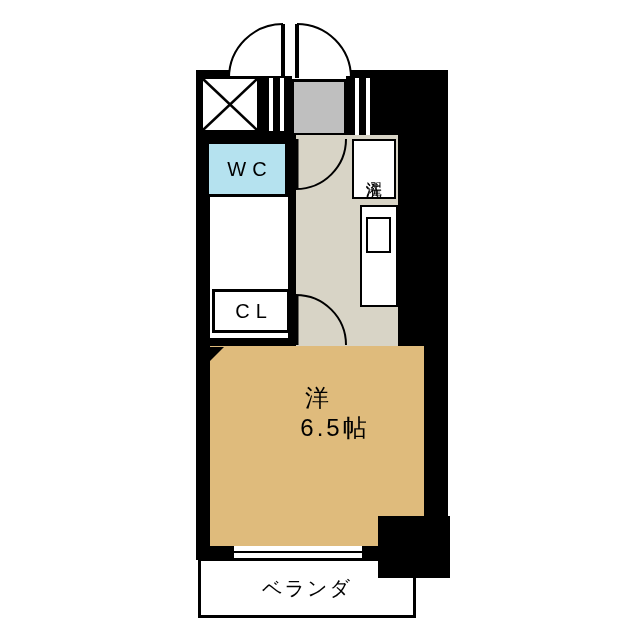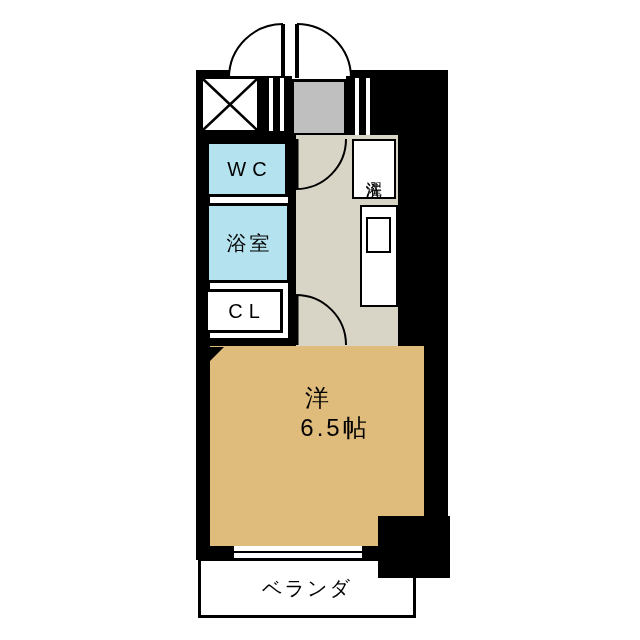--- a/index.html
+++ b/index.html
@@ -50,21 +50,21 @@
     left: 206px; top: 141px; width: 82px; height: 56px;
     background: #b5e2ef; border: 3px solid #000;
     font-size: 20px; letter-spacing: 6px; padding-left: 6px;
   }
   .bath-room {
     left: 206px; top: 203px; width: 84px; height: 80px;
     background: #b5e2ef; border: 3px solid #000;
     font-size: 20px; letter-spacing: 3px; padding-left: 3px;
   }
   .closet {
-    left: 205px; top: 289px; width: 78px; height: 44px;
+    left: 212px; top: 289px; width: 78px; height: 44px;
     background: #ffffff; border: 3px solid #000;
     font-size: 20px; letter-spacing: 6px; padding-left: 6px;
   }
   .laundry-box {
     left: 352px; top: 139px; width: 44px; height: 60px;
     background: #ffffff; border: 2px solid #000;
     font-size: 16px;
   }
   .laundry-box .vtext {
     writing-mode: vertical-rl;
@@ -138,23 +138,20 @@
   <div class="abs kitchen-floor"></div>
   <div class="abs laundry-box room-label-box">
     <span class="vtext">洗濯</span>
   </div>
   <div class="abs kitchen-counter"></div>
   <div class="abs kitchen-sink"></div>
 
   <div class="abs wc-room room-label-box">
     <span>WC</span>
   </div>
-  <div class="abs bath-room room-label-box">
-    <span>浴室</span>
-  </div>
   <div class="abs closet room-label-box">
     <span>CL</span>
   </div>
 
   <div class="abs main-room">
     <span class="line1">洋</span>
     <span class="line2">6.5帖</span>
   </div>
 
   <div class="abs window-bottom">

